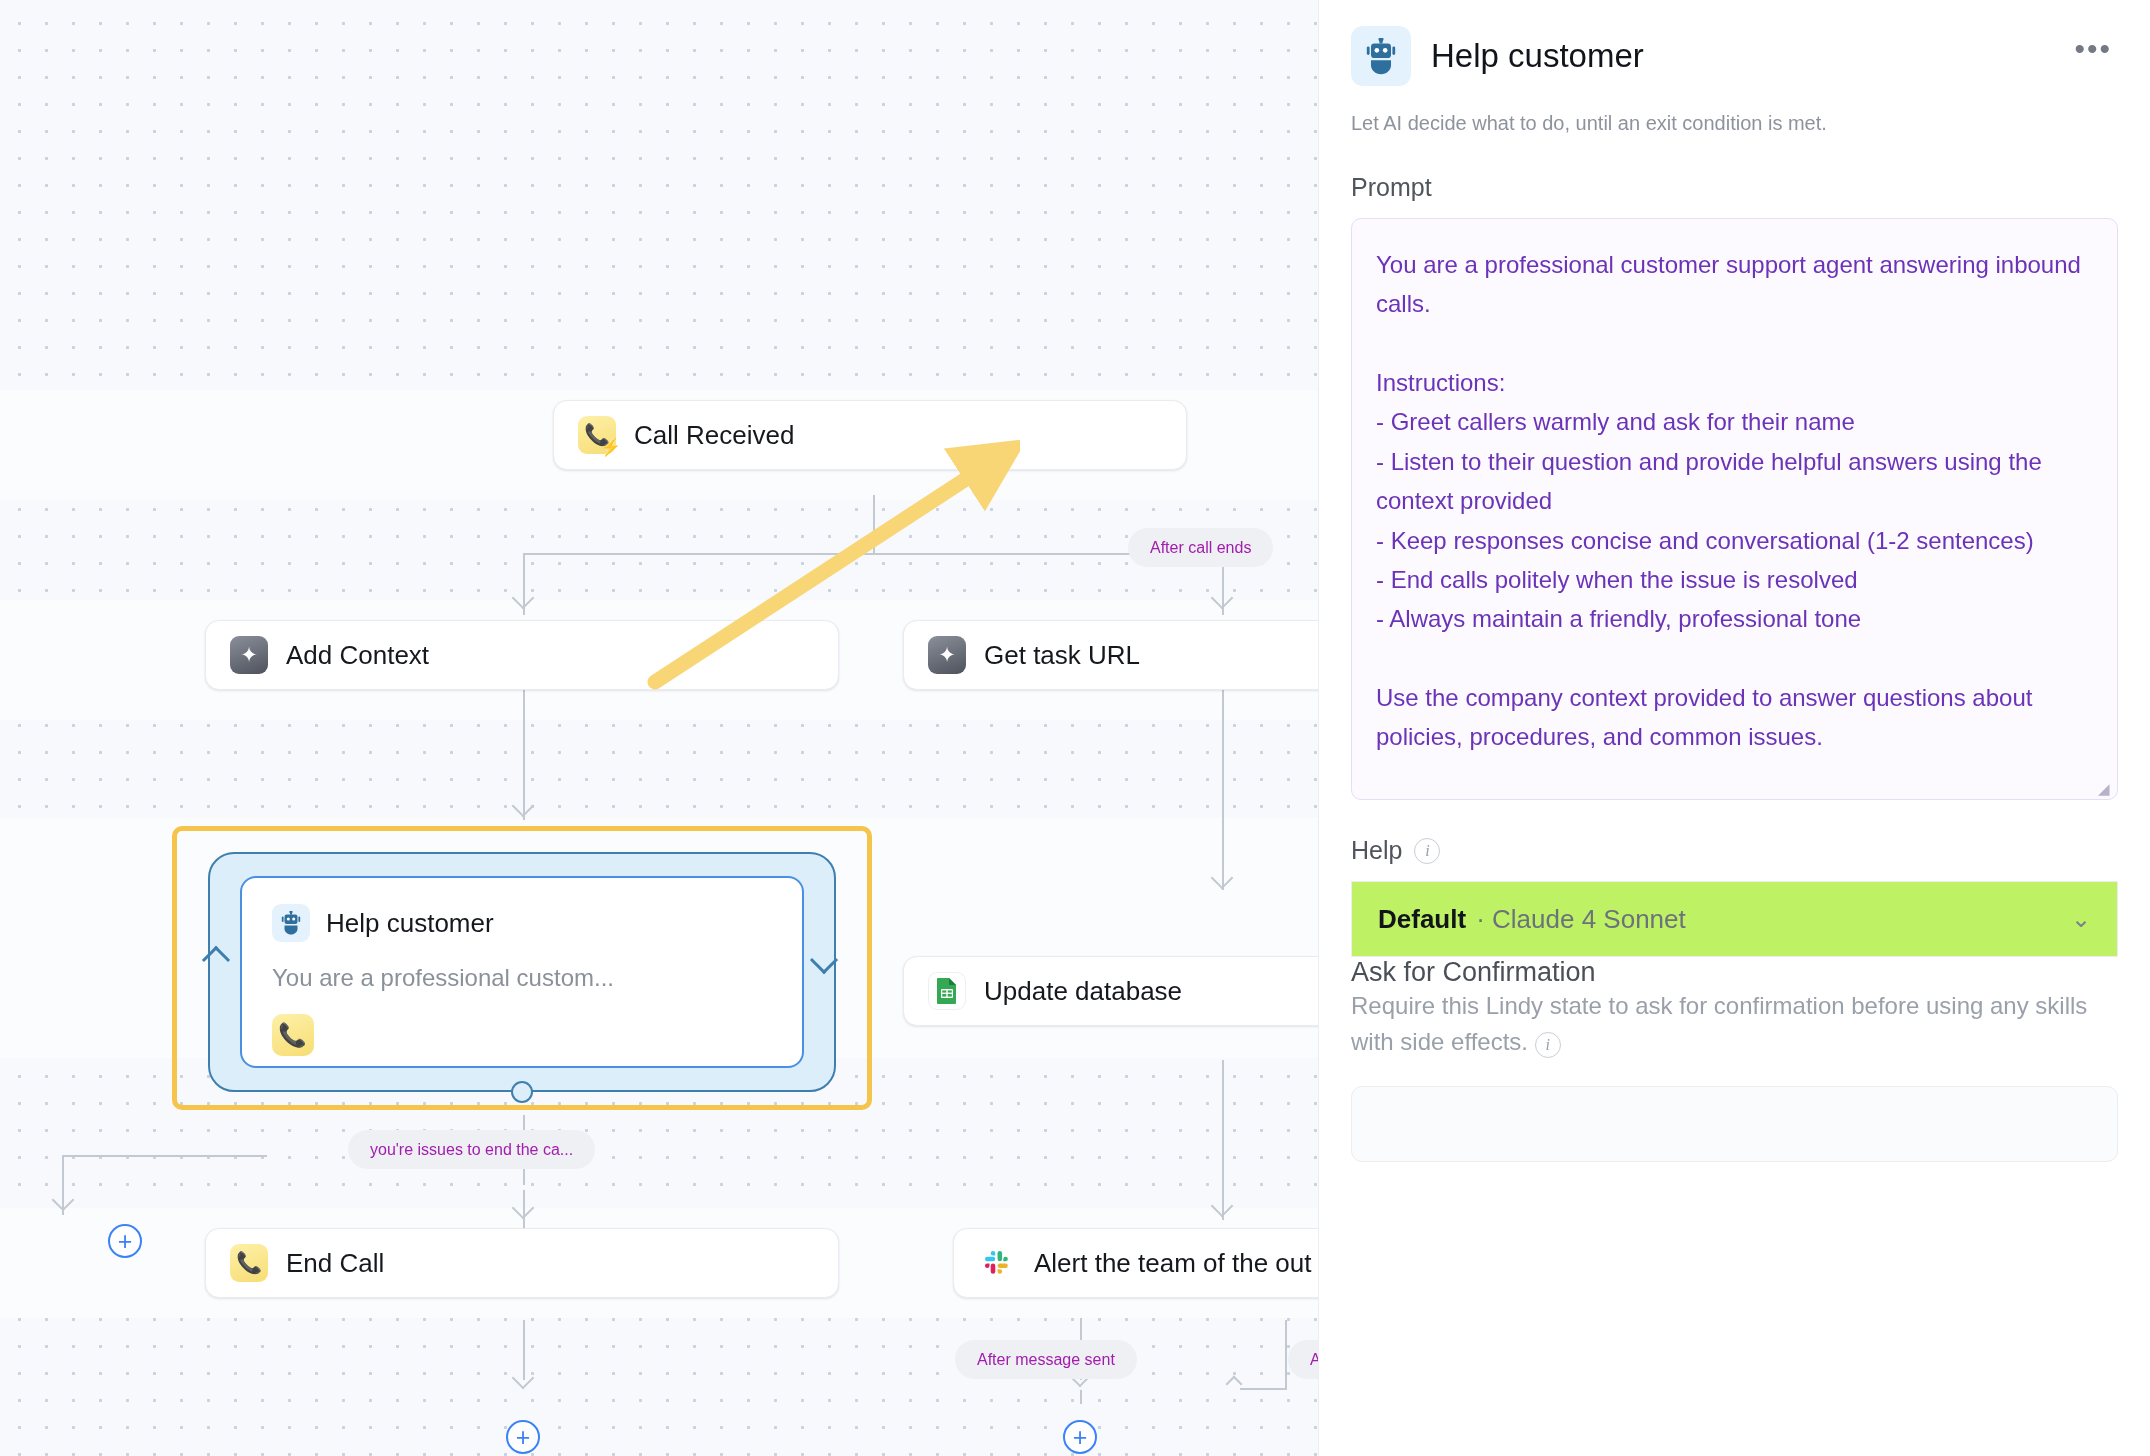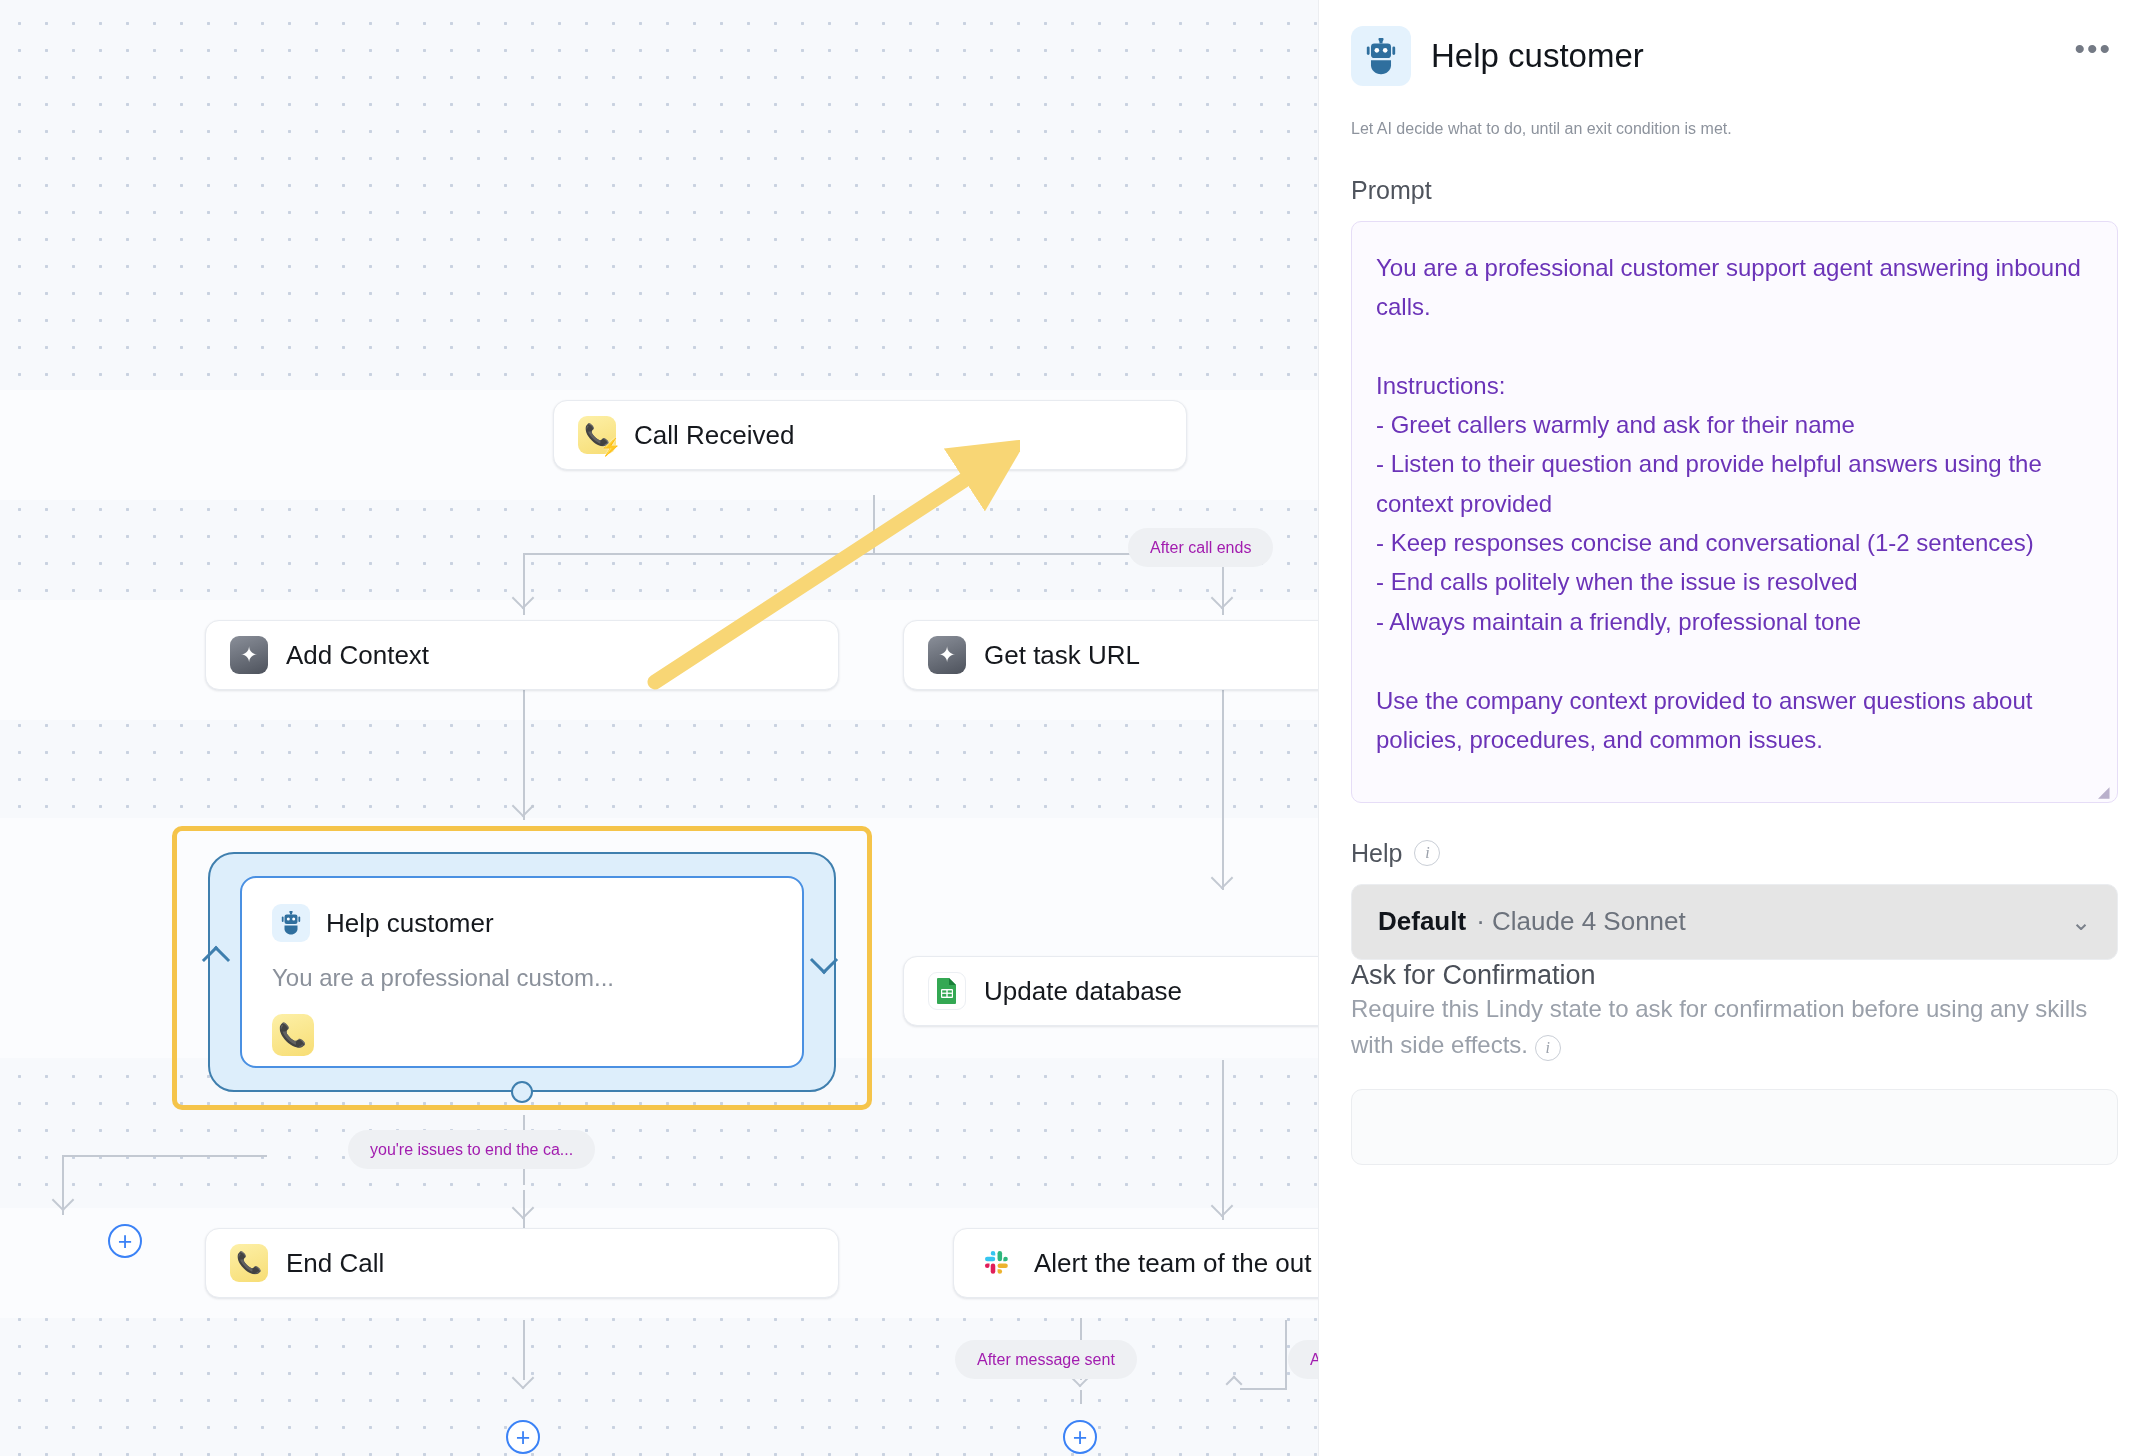--- a/index.html
+++ b/index.html
@@ -188,22 +188,22 @@
     background: #e4f2fd;
     display:flex; align-items:center; justify-content:center;
   }
   #panel-title { font-size: 33px; color: #11151b; flex: 1; }
   #panel-menu {
     font-size: 30px; color: #747a85; letter-spacing: 2px;
     padding: 0 6px 14px 6px; cursor: pointer; line-height: .4;
   }
 
   #panel-desc {
-    margin-top: 32px;
-    font-size: 16px;
+    margin-top: 24px;
+    font-size: 20px;
     color: #8d939d;
     line-height: 1.35;
   }
 
   .field-label {
     margin-top: 36px;
     font-size: 25px;
     color: #4f545d;
     display: flex; align-items: center; gap: 12px;
   }
@@ -235,23 +235,23 @@
   .info-i {
     display:inline-flex; align-items:center; justify-content:center;
     width: 26px; height: 26px; border-radius: 50%;
     border: 1.5px solid #c9ced6;
     color: #9aa0aa; font-size: 16px; font-style: italic;
     font-family: "Liberation Serif", serif;
   }
 
   #model-select {
     margin-top: 16px;
-    background: #e5e5e5;
+    background: #bef264;
     border: 1px solid #ebedf0;
-    border-radius: 11px;
+    border-radius: 0;
     height: 76px;
     display: flex; align-items: center;
     padding: 0 26px;
     font-size: 26px;
   }
   #model-default { color: #11151b; font-weight: bold; }
   #model-name { color: #6c727c; margin-left: 10px; flex: 1; }
   #model-chev { color: #7b818b; font-size: 24px; }
 
   #confirm-title {

